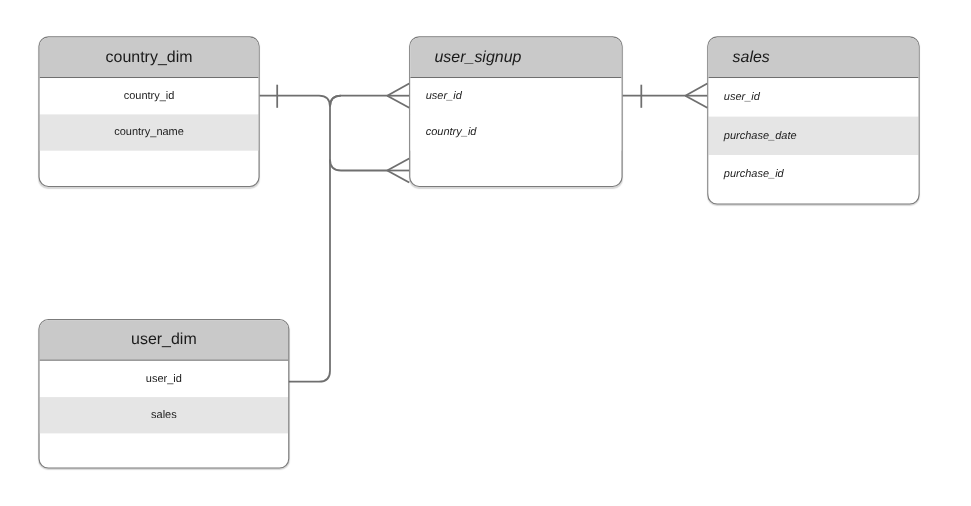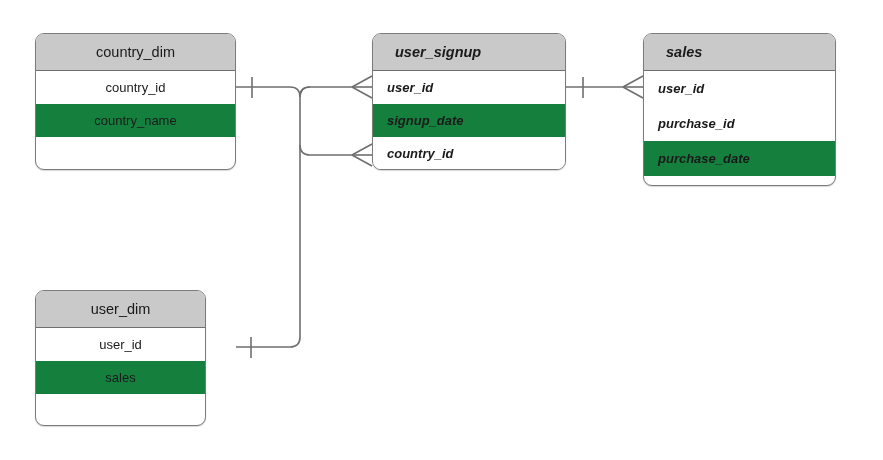--- a/index.html
+++ b/index.html
@@ -49,53 +49,52 @@
     border-bottom: 1px solid #6f6f6f;
     color: #1a1a1a;
     font-size: 14.5px;
     line-height: 1;
     display: flex;
     align-items: center;
   }
   .entity-row {
     box-sizing: border-box;
     color: #1a1a1a;
-    font-size: 13px;
+    font-size: 10px;
     line-height: 1;
     display: flex;
     align-items: center;
     background: #ffffff;
   }
   .entity-row.alt {
-    background: #15803d;
+    background: #e5e5e5;
   }
 
   
   .align-center .entity-header,
   .align-center .entity-row {
     justify-content: center;
     padding: 0 20px;
   }
   
   .align-left .entity-header,
   .align-left .entity-row {
     justify-content: flex-start;
     padding: 0 0 0 14px;
     font-style: italic;
-    font-weight: bold;
   }
   .align-left .entity-header {
     padding-left: 22px;
   }
 
   
   #entity-country-dim { left: 35px;  top: 33px;  width: 201px; height: 137px; }
   #entity-user-signup { left: 372px; top: 33px;  width: 194px; height: 137px; }
   #entity-sales       { left: 643px; top: 33px;  width: 193px; height: 153px; }
-  #entity-user-dim    { left: 35px;  top: 290px; width: 171px; height: 136px; }
+  #entity-user-dim    { left: 35px;  top: 290px; width: 228px; height: 136px; }
 
   #entity-country-dim .entity-header,
   #entity-user-dim .entity-header { height: 37px; }
   #entity-country-dim .entity-row,
   #entity-user-dim .entity-row { height: 33px; }
 
   #entity-user-signup .entity-header { height: 37px; }
   #entity-user-signup .entity-row { height: 33px; }
 
   #entity-sales .entity-header { height: 37px; }
@@ -145,29 +144,28 @@
 
   <div class="entity align-center" id="entity-country-dim">
     <div class="entity-header">country_dim</div>
     <div class="entity-row">country_id</div>
     <div class="entity-row alt">country_name</div>
   </div>
 
   <div class="entity align-left" id="entity-user-signup">
     <div class="entity-header">user_signup</div>
     <div class="entity-row">user_id</div>
-    <div class="entity-row alt">signup_date</div>
     <div class="entity-row">country_id</div>
   </div>
 
   <div class="entity align-left" id="entity-sales">
     <div class="entity-header">sales</div>
     <div class="entity-row">user_id</div>
+    <div class="entity-row alt">purchase_date</div>
     <div class="entity-row">purchase_id</div>
-    <div class="entity-row alt">purchase_date</div>
   </div>
 
   <div class="entity align-center" id="entity-user-dim">
     <div class="entity-header">user_dim</div>
     <div class="entity-row">user_id</div>
     <div class="entity-row alt">sales</div>
   </div>
 
 </div>
 

